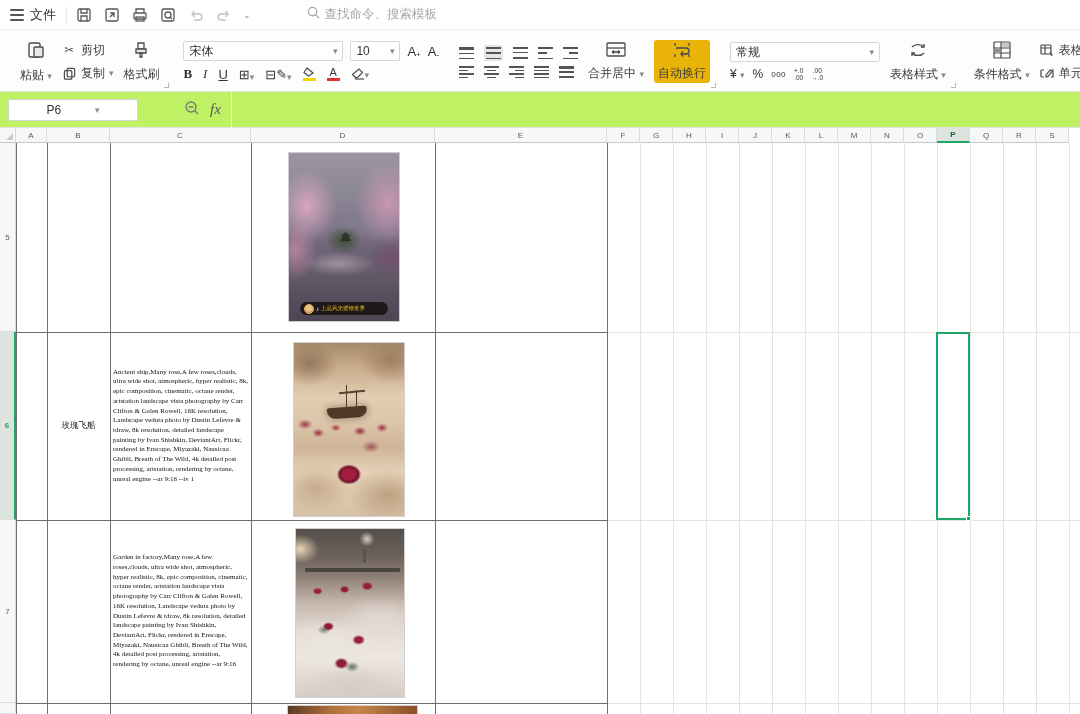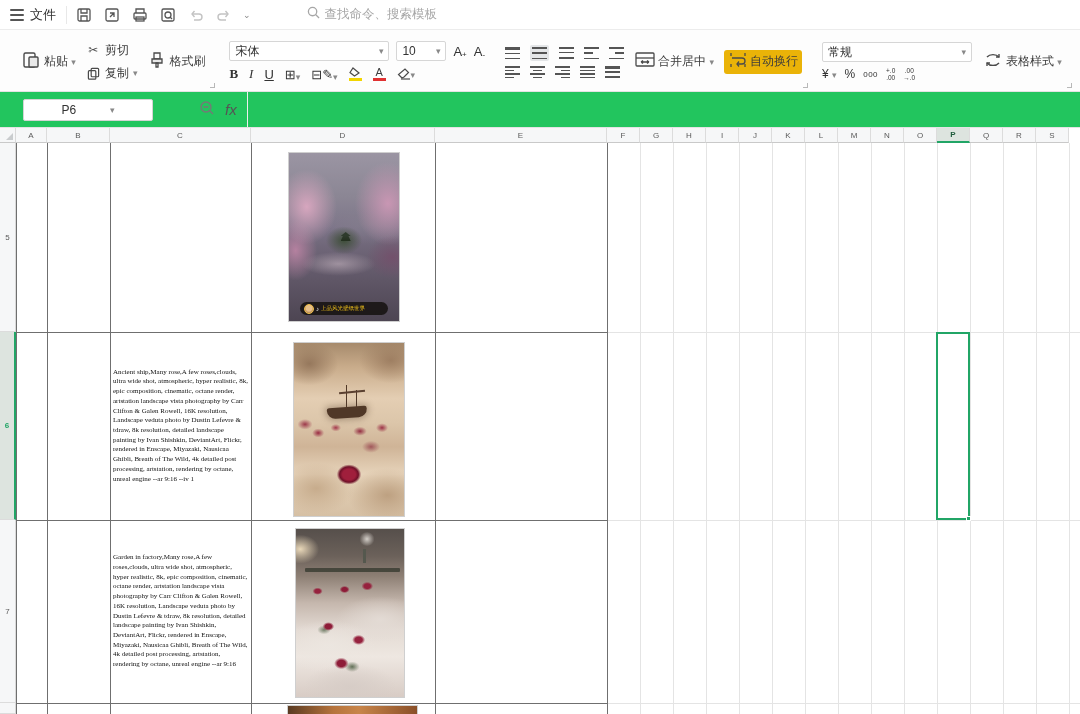--- a/index.html
+++ b/index.html
@@ -22,21 +22,21 @@
   .tab.active { background:var(--green); color:#fff; padding:3px 14px; border-radius:12px; }
   .menu-search { display:flex; align-items:flex-start; gap:5px; margin-left:34px; color:#a6a6a6; font-size:12.5px; }
 
   
   .toolbar { height:62px; background:#fdfdfd; border-bottom:1px solid #e3e3e3;
     display:flex; align-items:stretch; padding:4px 6px 2px 8px; overflow:hidden; white-space:nowrap; }
   .group { display:flex; align-items:center; gap:6px; position:relative; padding:0 8px; }
   .vdiv { width:1px; background:#e6e6e6; margin:4px 2px; }
   .launcher { position:absolute; right:2px; bottom:1px; width:5px; height:5px;
     border-right:1.5px solid #b8b8b8; border-bottom:1.5px solid #b8b8b8; }
-  .bigbtn { display:flex; flex-direction:row; align-items:center; justify-content:center; gap:2px;
+  .bigbtn { display:flex; flex-direction:column; align-items:center; justify-content:center; gap:2px;
     font-size:12px; color:#3c3c3c; padding:1px 4px; border-radius:3px; }
   .bigbtn .bicon { font-size:20px; line-height:22px; color:#4a4a4a; }
   .bigbtn.pressed { background:#eab308; }
   .minicol { display:flex; flex-direction:column; justify-content:center; gap:6px; font-size:12px; }
   .minirow { display:flex; align-items:center; gap:4px; }
   .micon { width:15px; display:inline-flex; justify-content:center; color:#4a4a4a; }
   .twrow { display:flex; flex-direction:column; justify-content:center; gap:5px; }
   .row-h { display:flex; align-items:center; gap:7px; }
   .combo { display:flex; align-items:center; justify-content:space-between; border:1px solid #d6d6d6;
     border-radius:2px; background:#fff; height:20px; padding:0 5px; font-size:12px; color:#333; }
@@ -48,25 +48,25 @@
   .al i { height:1.5px; background:#555; }
   .al.c i { align-self:center; } .al.r i { align-self:flex-end; }
   .al i.w60 { width:60%; } .al i.w100 { width:100%; }
   .al.pressed-box { background:#e4e6e8; border-radius:2px; padding:2px; width:19px; height:16px; }
   .numicons { display:flex; align-items:center; gap:8px; font-size:12px; color:#333; }
   .decbtn { font-size:6.5px; line-height:7px; text-align:center; color:#333; }
   .stylecol { display:flex; flex-direction:column; gap:6px; font-size:12px; }
   .srow { display:flex; align-items:center; gap:4px; }
 
   
-  .formulabar { height:36px; display:flex; align-items:center; background:#22c55e; border-bottom:1px solid #e3e3e3; padding-left:23px; }
+  .formulabar { height:36px; display:flex; align-items:center; background:#bef264; border-bottom:1px solid #e3e3e3; padding-left:8px; }
   .namebox { width:130px; height:22px; border:1px solid #d4d4d4; border-radius:2px; background:#fff;
     display:flex; align-items:center; justify-content:center; gap:34px; font-size:12px; color:#333; }
   .fxzone { display:flex; align-items:center; gap:10px; margin-left:46px; color:#666; }
-  .fx { font-style:italic; font-family:Liberation Sans, sans-serif; font-size:15px; color:#555; }
+  .fx { font-style:italic; font-family:Liberation Serif, serif; font-size:15px; color:#555; }
   .fml-input { flex:1; height:100%; margin-left:10px; border-left:1px solid #eee; }
 
   
   .sheet { position:relative; width:1080px; height:586px; background:#fff; overflow:hidden; }
   .corner { position:absolute; left:0; top:0; width:16px; height:15px; background:#f6f7f8;
     border-right:1px solid #d9d9d9; border-bottom:1px solid #c9c9c9; }
   .corner::after { content:""; position:absolute; right:2px; bottom:2px;
     border-left:7px solid transparent; border-bottom:7px solid #c9ccce; }
   .colh { position:absolute; top:0; height:15px; background:#f6f7f8; border-right:1px solid #dcdcdc;
     border-bottom:1px solid #c9c9c9; font-size:8px; color:#5a5a5a; display:flex; align-items:center; justify-content:center; }
@@ -492,20 +492,21 @@
         radial-gradient(50px 16px at 45% 66%, rgba(214,196,206,.5), rgba(214,196,206,0) 75%),
         linear-gradient(180deg,#9b95a3 0%,#8b8694 26%,#7d7589 44%,#6f6678 56%,#5f5666 76%,#4d4552 100%);">
       <div class="pagoda"></div>
       <div class="wm">
         <span class="ava"></span>
         <span class="note">♪</span>
         <span class="wtxt">上品风光壁纸世界</span>
       </div>
     </div>
 
+    <div class="cellB" style="top:189px;height:188px;">玫瑰飞船</div>
     <div class="cellC" style="top:189px;height:188px;"> Ancient ship,Many rose,A few roses,clouds, ultra wide shot, atmospheric, hyper realistic, 8k, epic composition, cinematic, octane render, artstation landscape vista photography by Carr Clifton &amp; Galen Rowell, 16K resolution, Landscape veduta photo by Dustin Lefevre &amp; tdraw, 8k resolution, detailed landscape painting by Ivan Shishkin, DeviantArt, Flickr, rendered in Enscape, Miyazaki, Nausicaa Ghibli, Breath of The Wild, 4k detailed post processing, artstation, rendering by octane, unreal engine --ar 9:16 --iv 1</div>
     <div class="img-art" style="left:293px;top:199px;width:112px;height:175px;
       background:
         radial-gradient(17px 14px at 50% 76%, #a01f3c 0 38%, #6f1028 55%, rgba(111,16,40,0) 72%),
         radial-gradient(8px 6px at 22% 52%, rgba(150,34,60,.95), rgba(150,34,60,0) 75%),
         radial-gradient(7px 5px at 38% 49%, rgba(158,40,66,.9), rgba(158,40,66,0) 75%),
         radial-gradient(9px 6px at 60% 51%, rgba(140,28,54,.9), rgba(140,28,54,0) 75%),
         radial-gradient(8px 6px at 80% 49%, rgba(150,34,60,.9), rgba(150,34,60,0) 75%),
         radial-gradient(10px 7px at 10% 47%, rgba(146,32,58,.85), rgba(146,32,58,0) 75%),
         radial-gradient(12px 8px at 70% 60%, rgba(130,26,50,.6), rgba(130,26,50,0) 75%),

